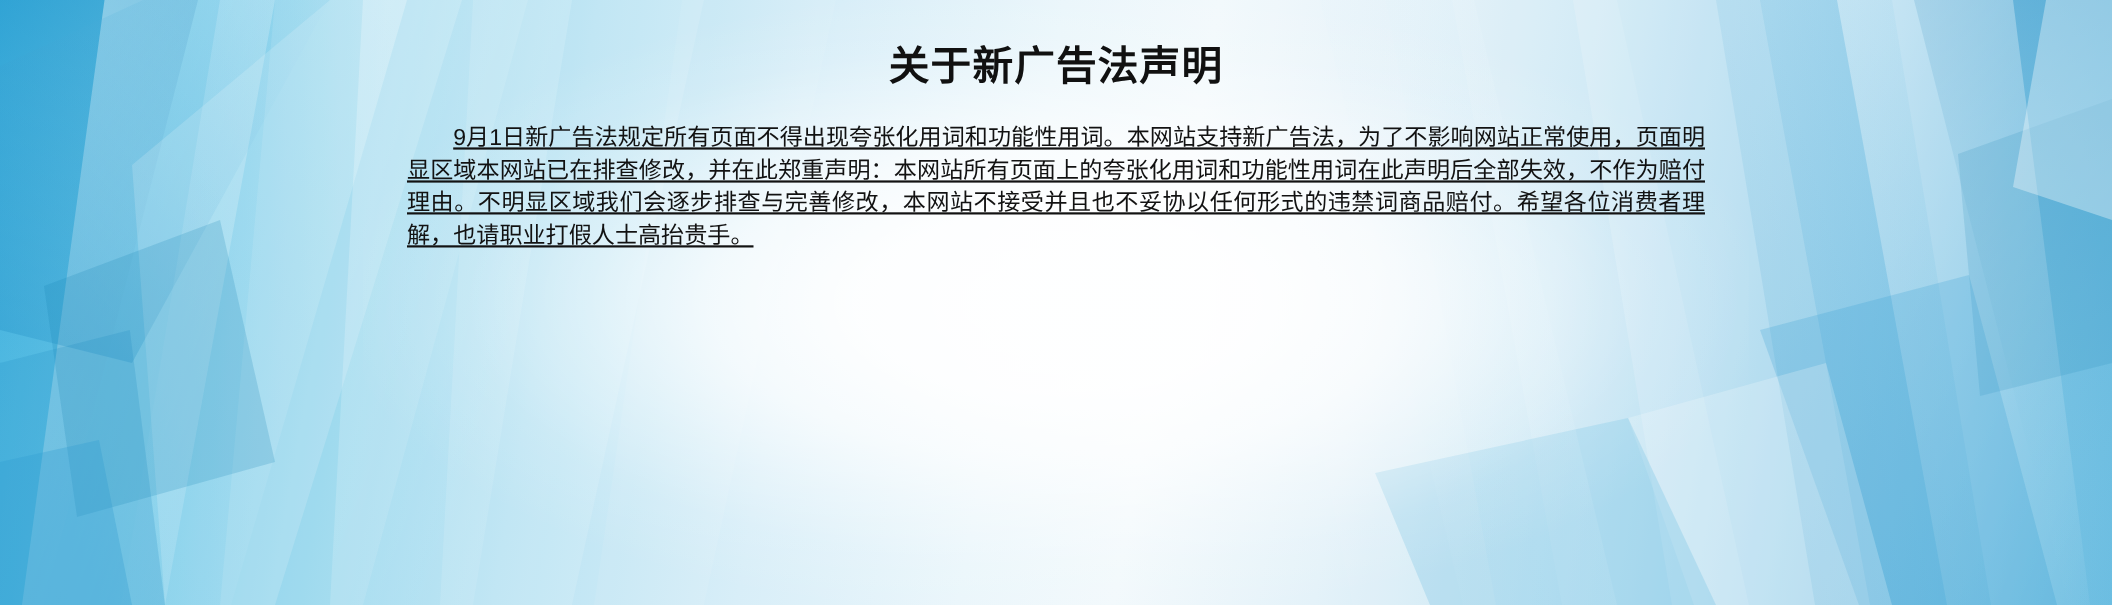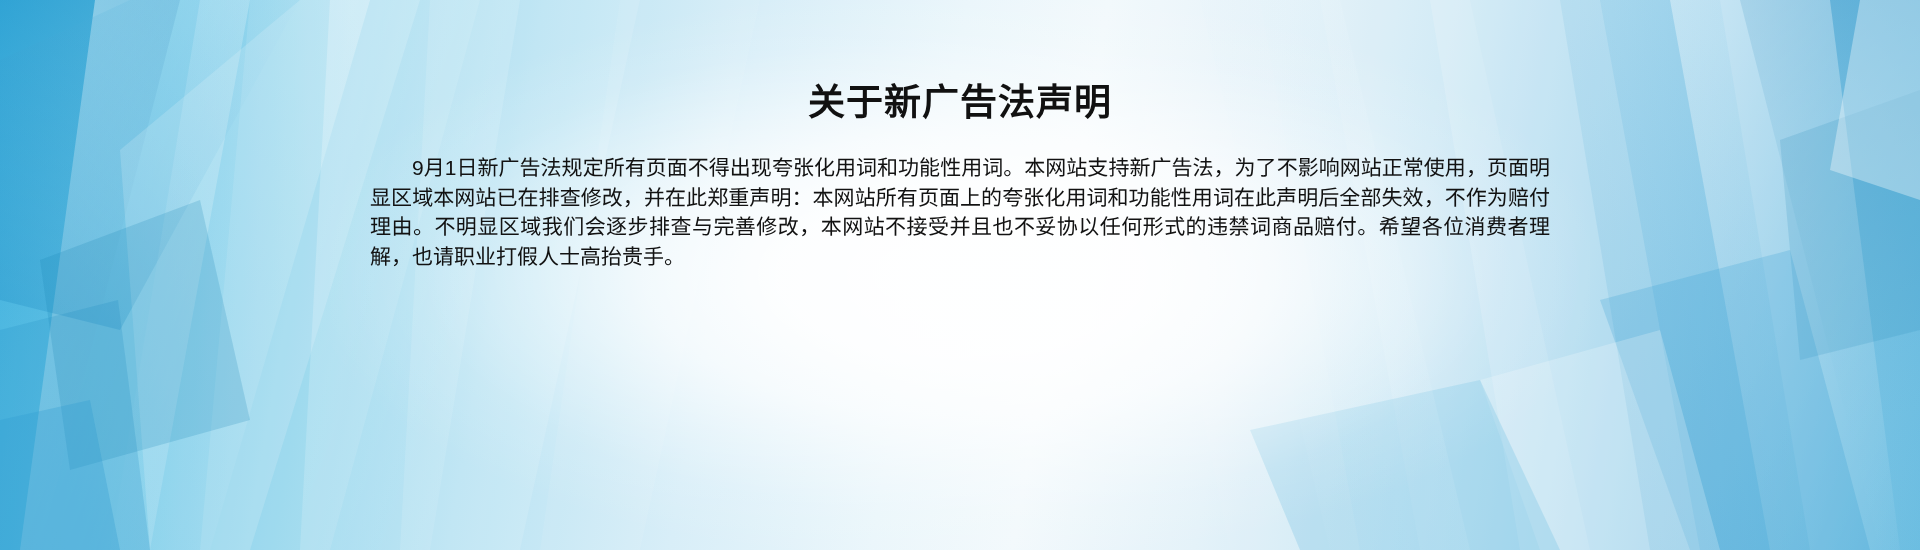--- a/index.html
+++ b/index.html
@@ -60,21 +60,21 @@
   }
 
   .content {
     position: absolute;
     left: 50%;
     top: 0;
     transform: translateX(-50%);
     width: 1180px;
     height: 100%;
     box-sizing: border-box;
-    padding-top: 80px;
+    padding-top: 38px;
   }
 
   .page-title {
     margin: 0;
     text-align: center;
     font-size: 37px;
     line-height: 1.25;
     font-weight: bold;
     color: #111111;
     letter-spacing: 1px;
@@ -91,20 +91,21 @@
     line-height: 29.5px;
     color: #121212;
     text-align: justify;
     text-justify: inter-ideograph;
     letter-spacing: 0px;
     font-family: "Liberation Sans", "DejaVu Sans", sans-serif;
   }
 
   .statement-paragraph.indented {
     text-indent: 2em;
+    text-decoration: underline;
   }
 </style>
 </head>
 <body>
 
 <div class="banner">
 
   <svg class="shards" viewBox="0 0 1920 550" preserveAspectRatio="none" xmlns="http://www.w3.org/2000/svg">
     <defs>
       <linearGradient id="sh1" x1="0" y1="0" x2="1" y2="1">

